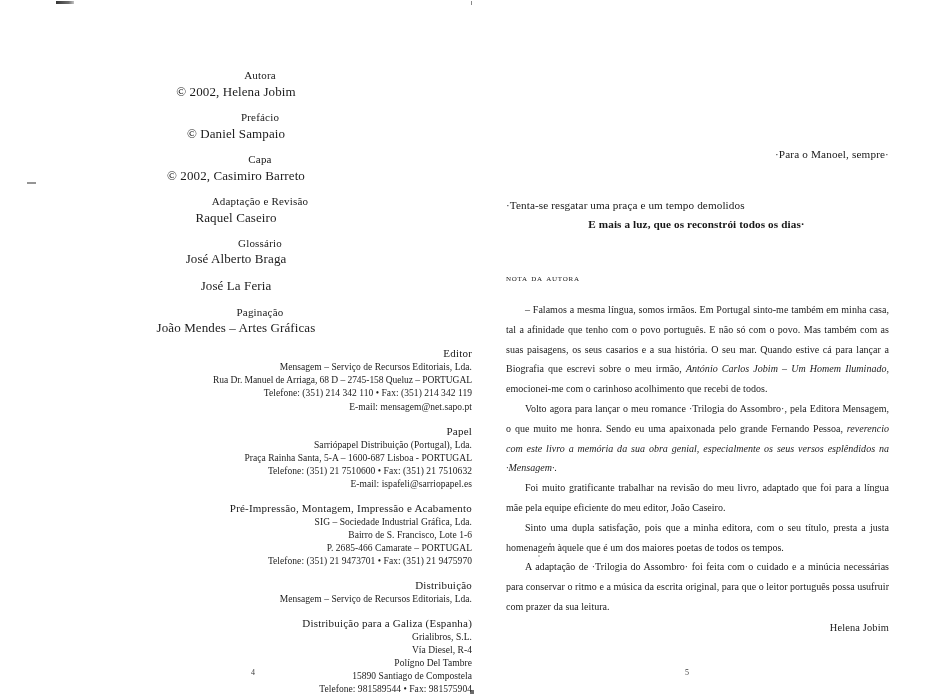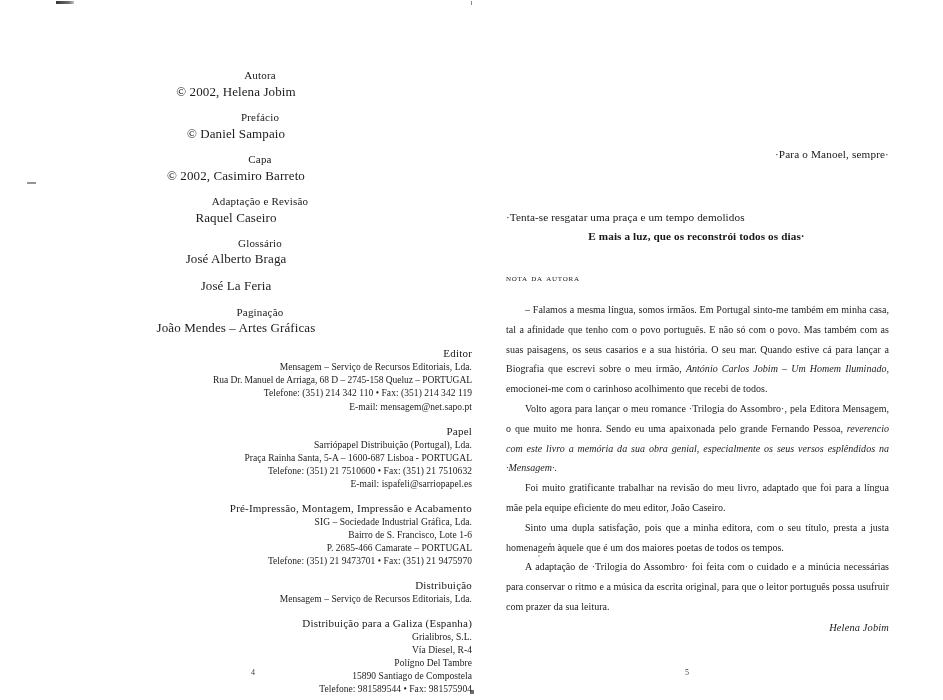--- a/index.html
+++ b/index.html
@@ -106,21 +106,20 @@
 
   .epigraph {
     position: absolute;
     top: 196px;
     left: 0;
     right: 0;
     font-size: 11.2px;
     line-height: 1.72;
     color: #181818;
     letter-spacing: .1px;
-    margin-top: 12px;
   }
   .epigraph-l1 { text-align: left; }
   .epigraph-l2 { text-align: center; padding-right: 2px; font-weight: bold; }
 
   .note-heading {
     position: absolute;
     top: 272px;
     left: 0;
     font-size: 10.4px;
     letter-spacing: .75px;
@@ -144,21 +143,20 @@
   .note-body p {
     margin: 0 0 0 0;
     text-indent: 19px;
   }
   .note-body p em { font-style: italic; }
 
   .signature {
     position: absolute;
     top: 622px;
     right: 0;
-    font-style: italic;
     font-size: 10.4px;
     color: #1b1b1b;
     letter-spacing: .15px;
   }
 
   
   .folio {
     position: absolute;
     bottom: 23px;
     font-size: 8px;

